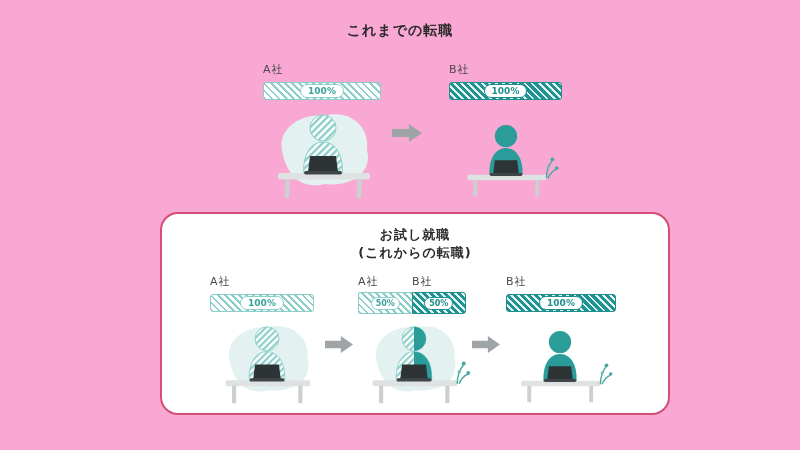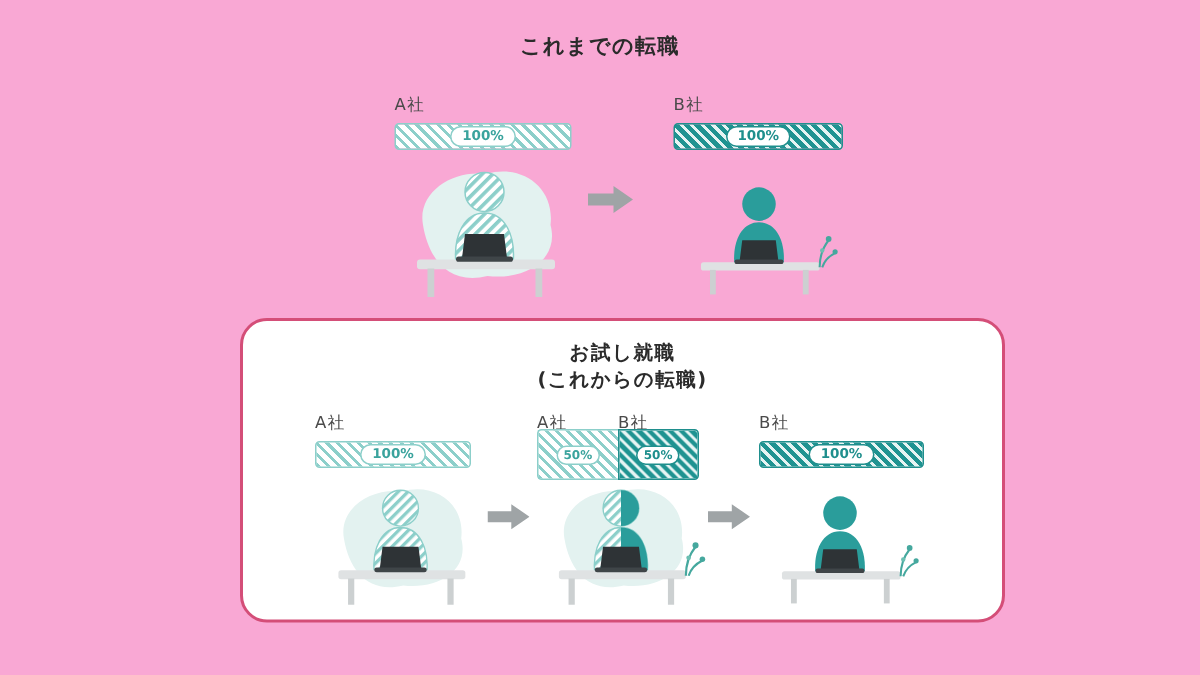--- a/index.html
+++ b/index.html
@@ -33,21 +33,21 @@
   .bar.light, .half-bar.light {
     border:1px solid #8ccfca;
     background:repeating-linear-gradient(45deg,#8ccfca 0,#8ccfca 2px,#ffffff 2px,#ffffff 5px);
   }
   .bar.dark, .half-bar.dark {
     border:1px solid #1f8f8d;
     background:repeating-linear-gradient(45deg,#1f9391 0,#1f9391 3px,#e6f4f3 3px,#e6f4f3 5px);
   }
   .bar.split { border:none; background:none; padding:0; }
   .half-bar {
-    flex:1; height:34px;
+    flex:1; height:22px;
     display:flex; align-items:center; justify-content:center;
   }
   .half-bar.light { border-radius:3px 0 0 3px; border-right:none; }
   .half-bar.dark  { border-radius:0 3px 3px 0; }
 
   .badge {
     background:#ffffff; border-radius:8px;
     font-size:9px; font-weight:bold; line-height:12px;
     padding:0 7px; white-space:nowrap;
   }

